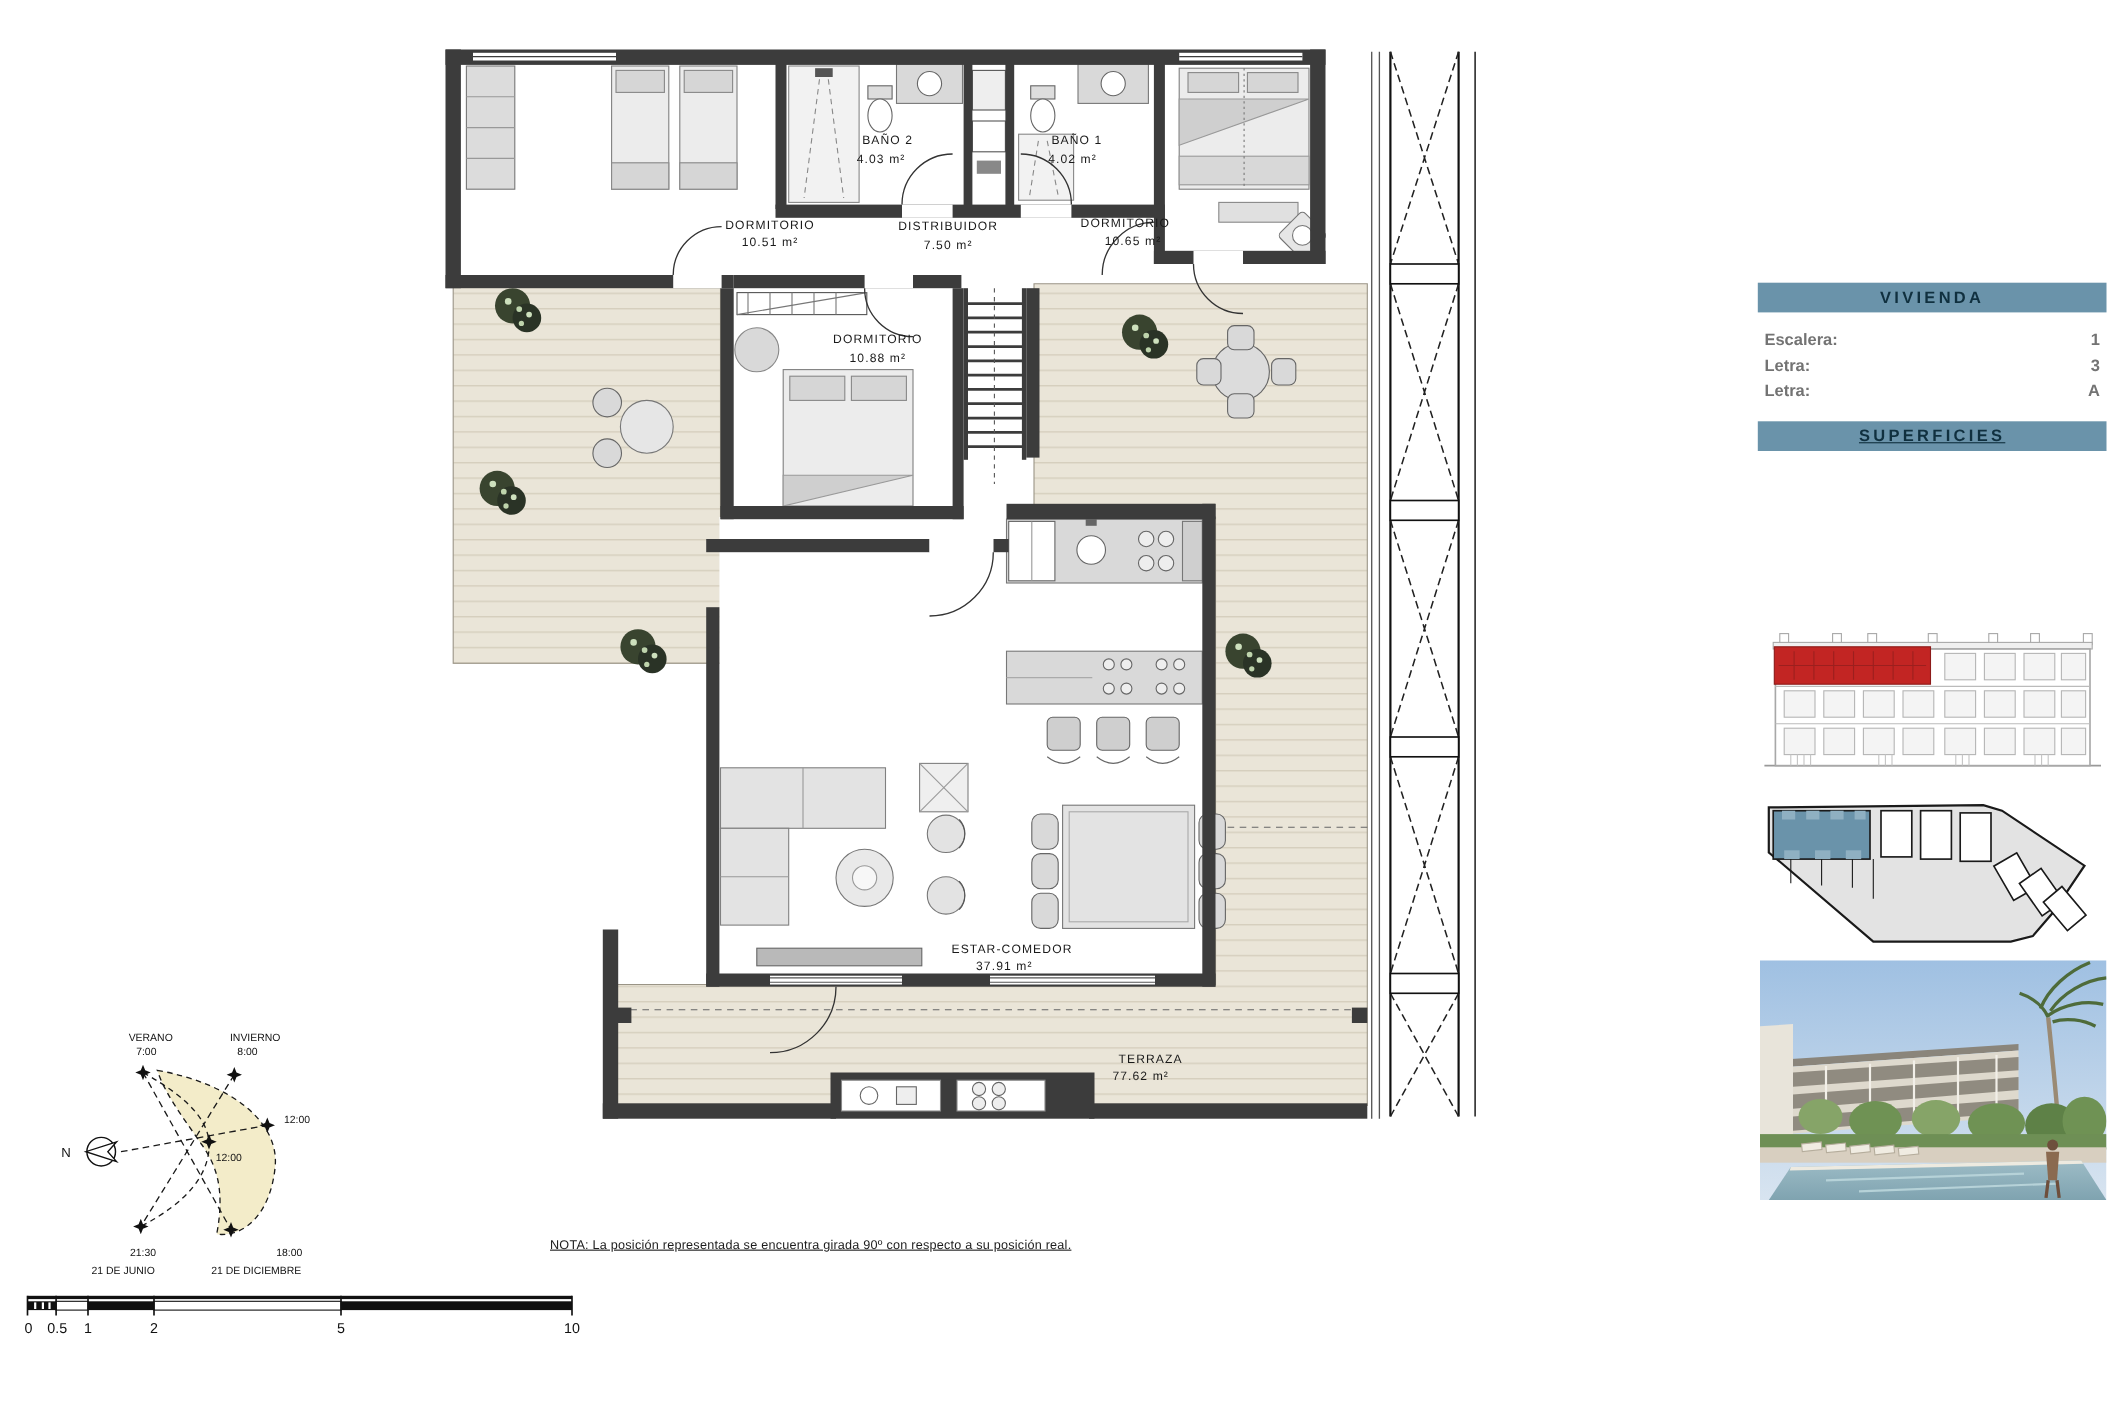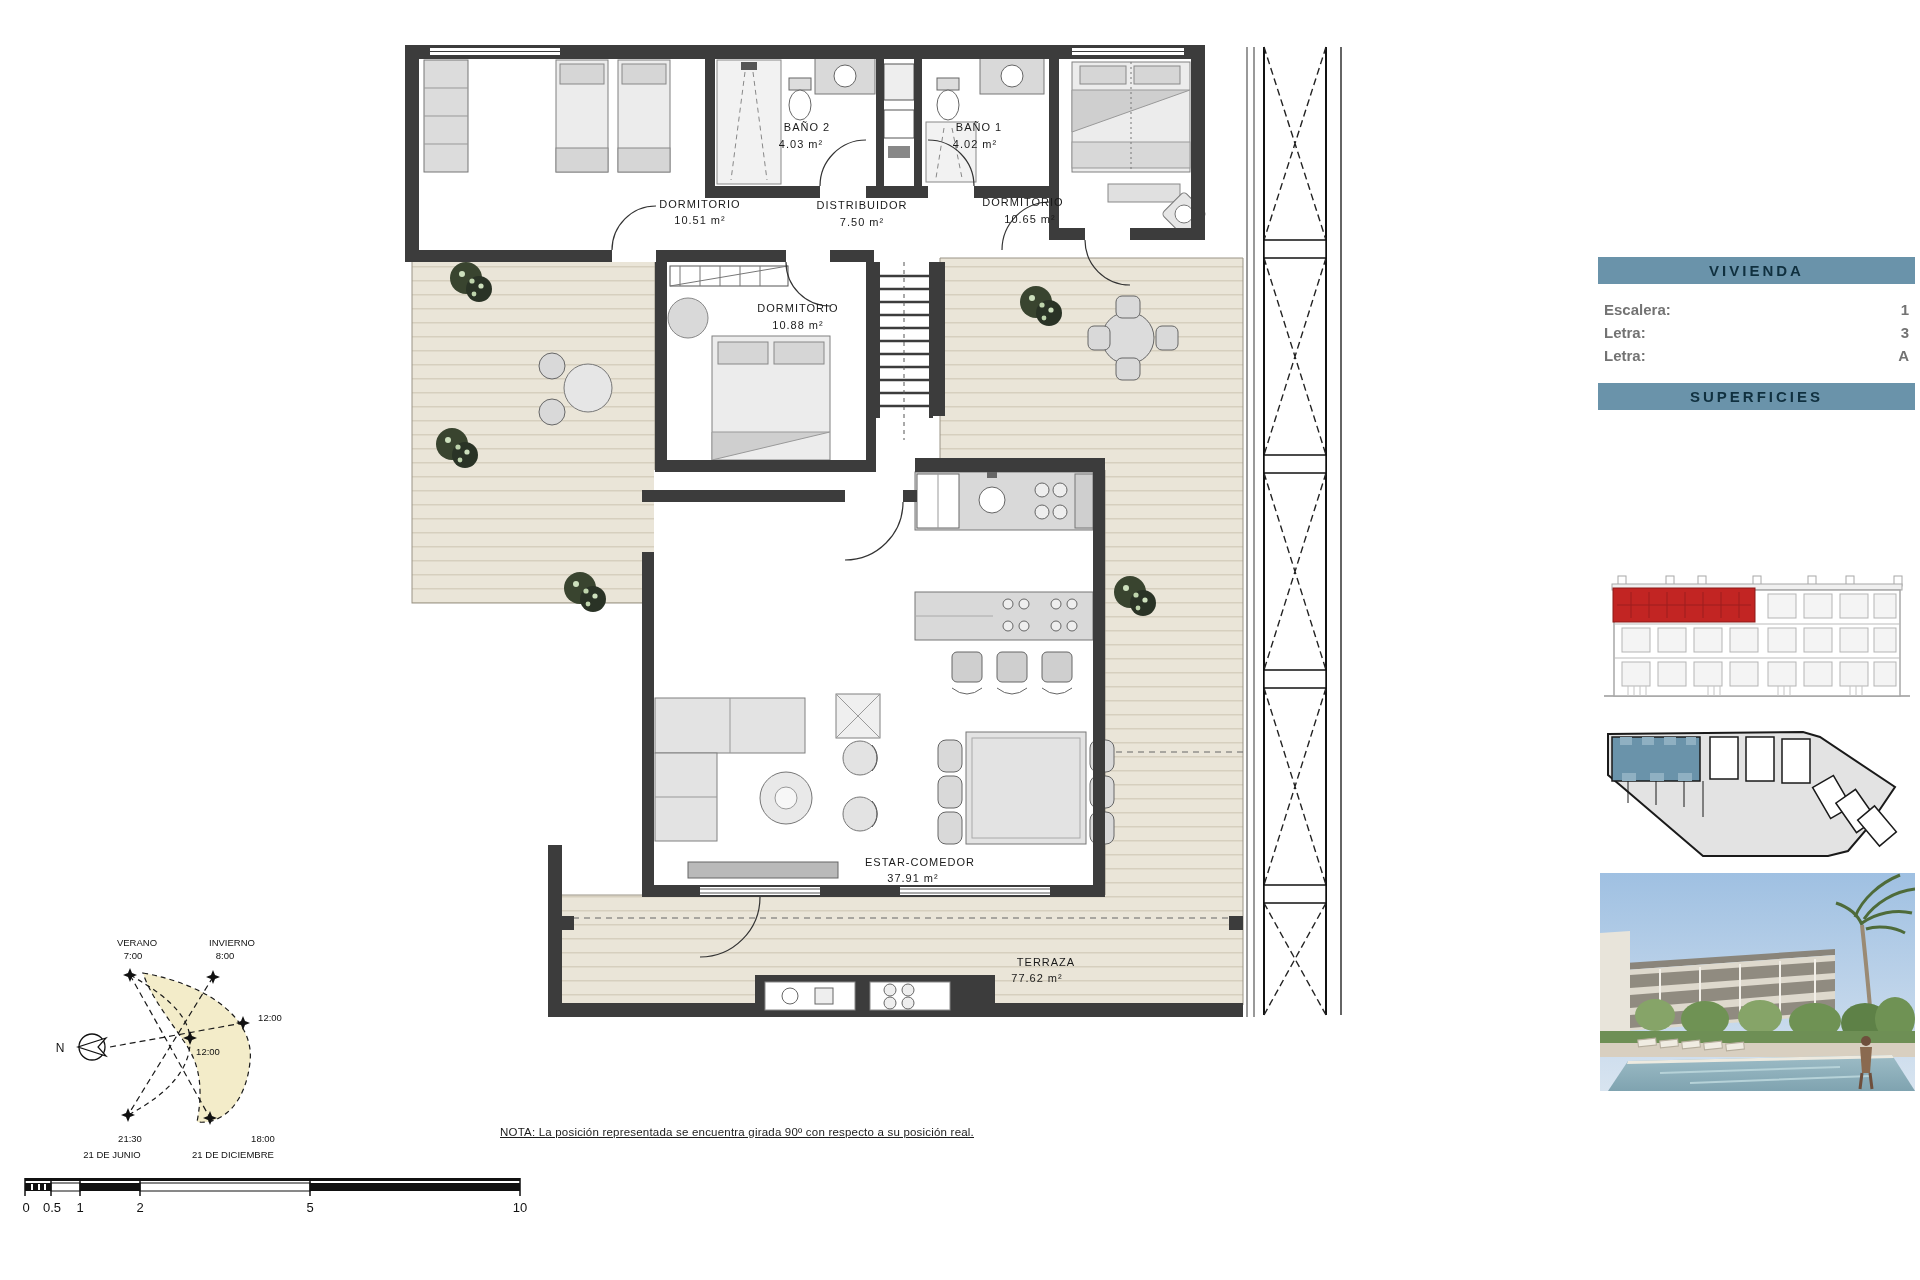--- a/index.html
+++ b/index.html
@@ -8,21 +8,21 @@
         font-family:"Liberation Sans", sans-serif;}
   .abs{position:absolute;}
   
   #panel{left:1598px;top:257px;width:317px;}
   .hdr{background:var(--accent);color:#10303F;font-weight:bold;text-align:center;
        font-size:15px;letter-spacing:3px;padding:5px 0;height:17px;}
   .rows{margin:14px 6px 0 6px;}
   .row{display:flex;justify-content:space-between;font-size:15px;font-weight:bold;
        color:#737373;line-height:23px;}
   .row .val{text-align:right;}
-  #sup-hdr{margin-top:16px;}
+  #sup-hdr{margin-top:16px;text-decoration:underline;}
   #note{left:500px;top:1126px;font-size:11.5px;color:#1c1c1c;letter-spacing:.2px;text-decoration:underline;}
   svg text{font-family:"Liberation Sans", sans-serif;}
 </style>
 </head>
 <body>
 
 <div id="page">
 
 <svg class="abs" style="left:395px;top:40px" width="950" height="985" viewBox="395 40 950 985">
   <defs>

